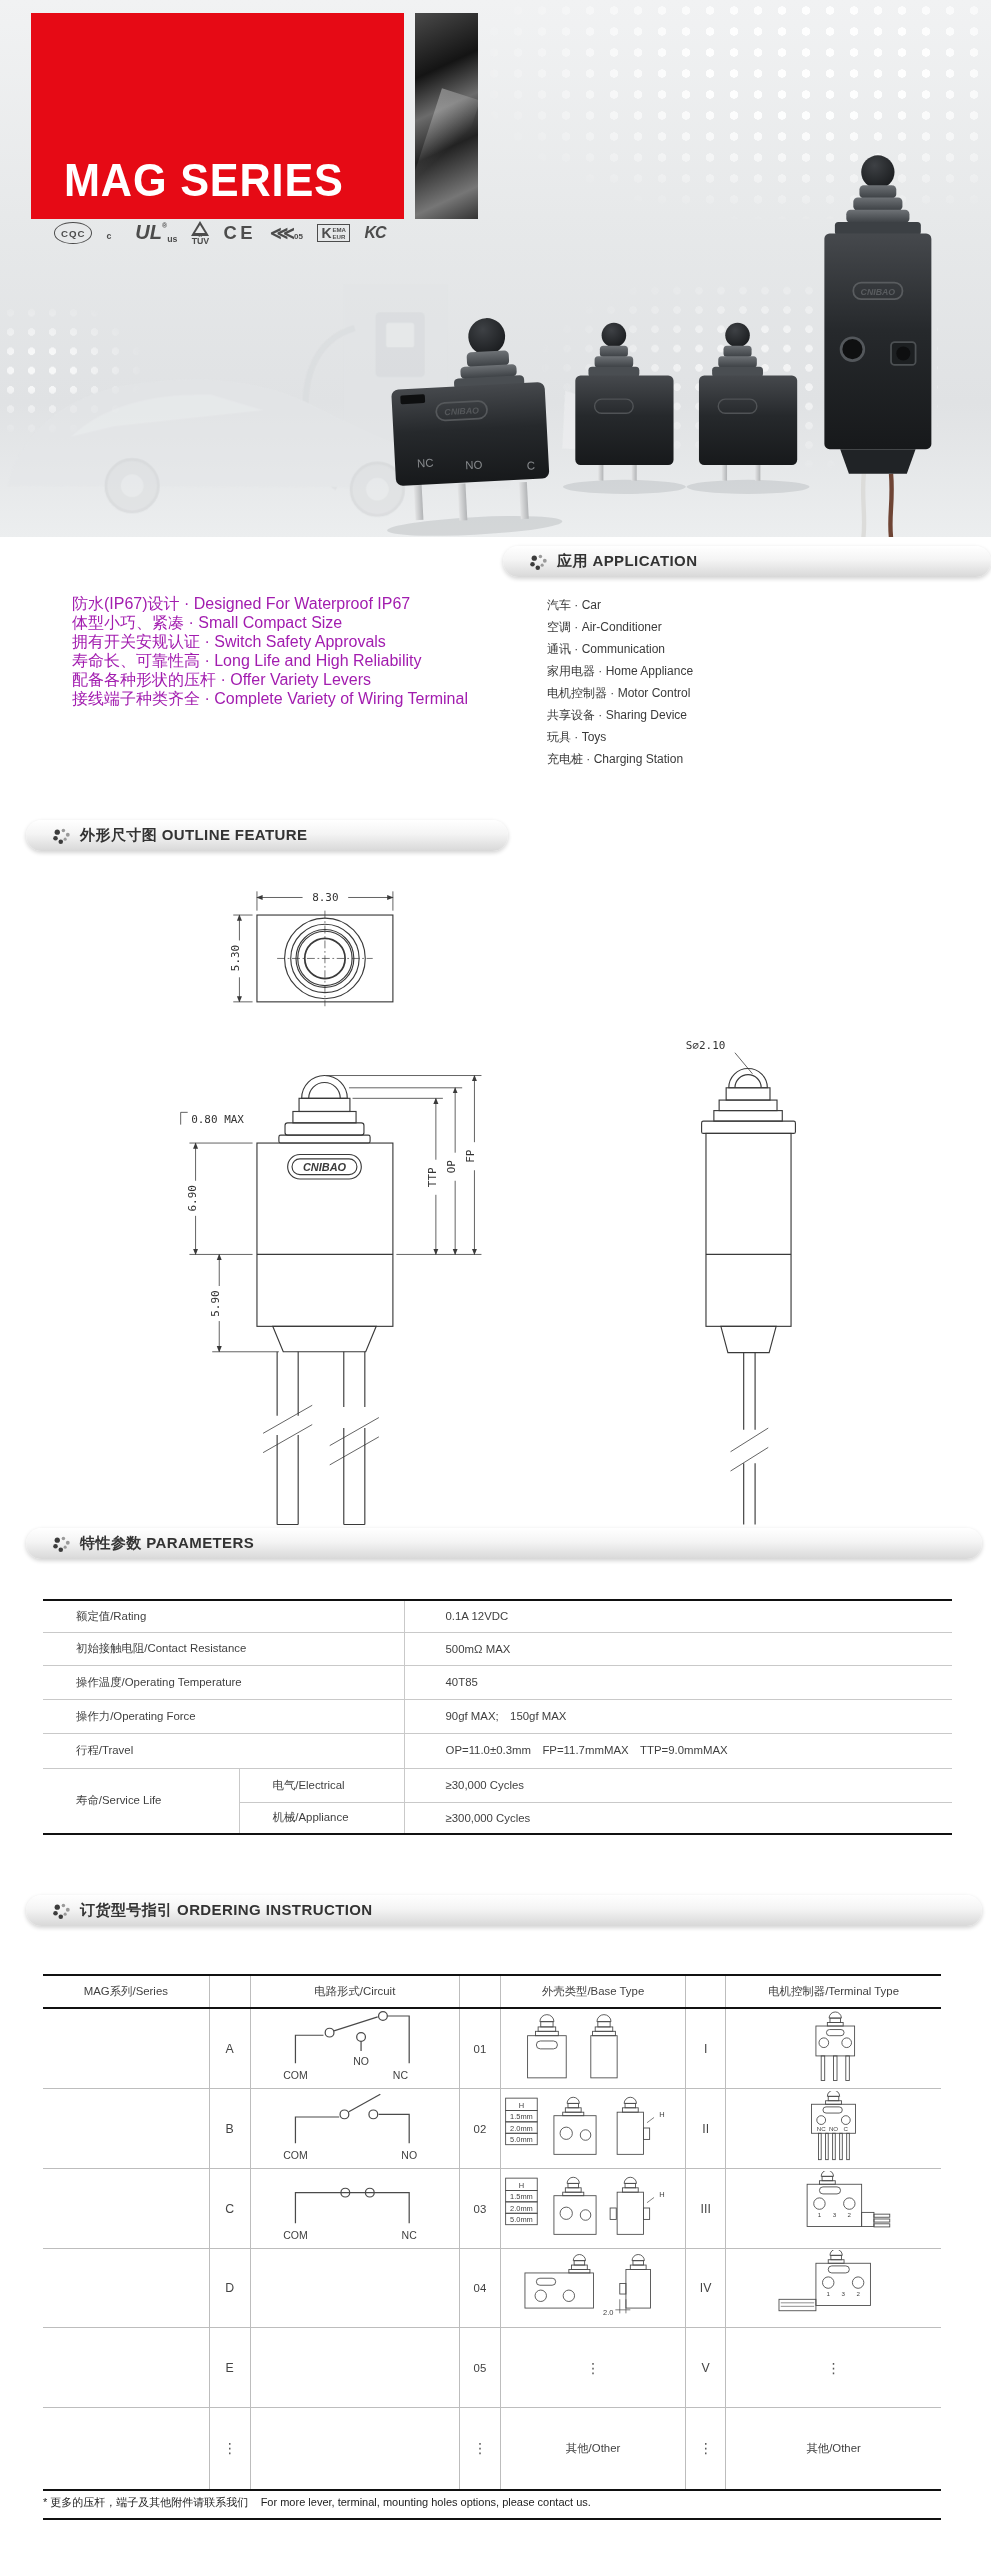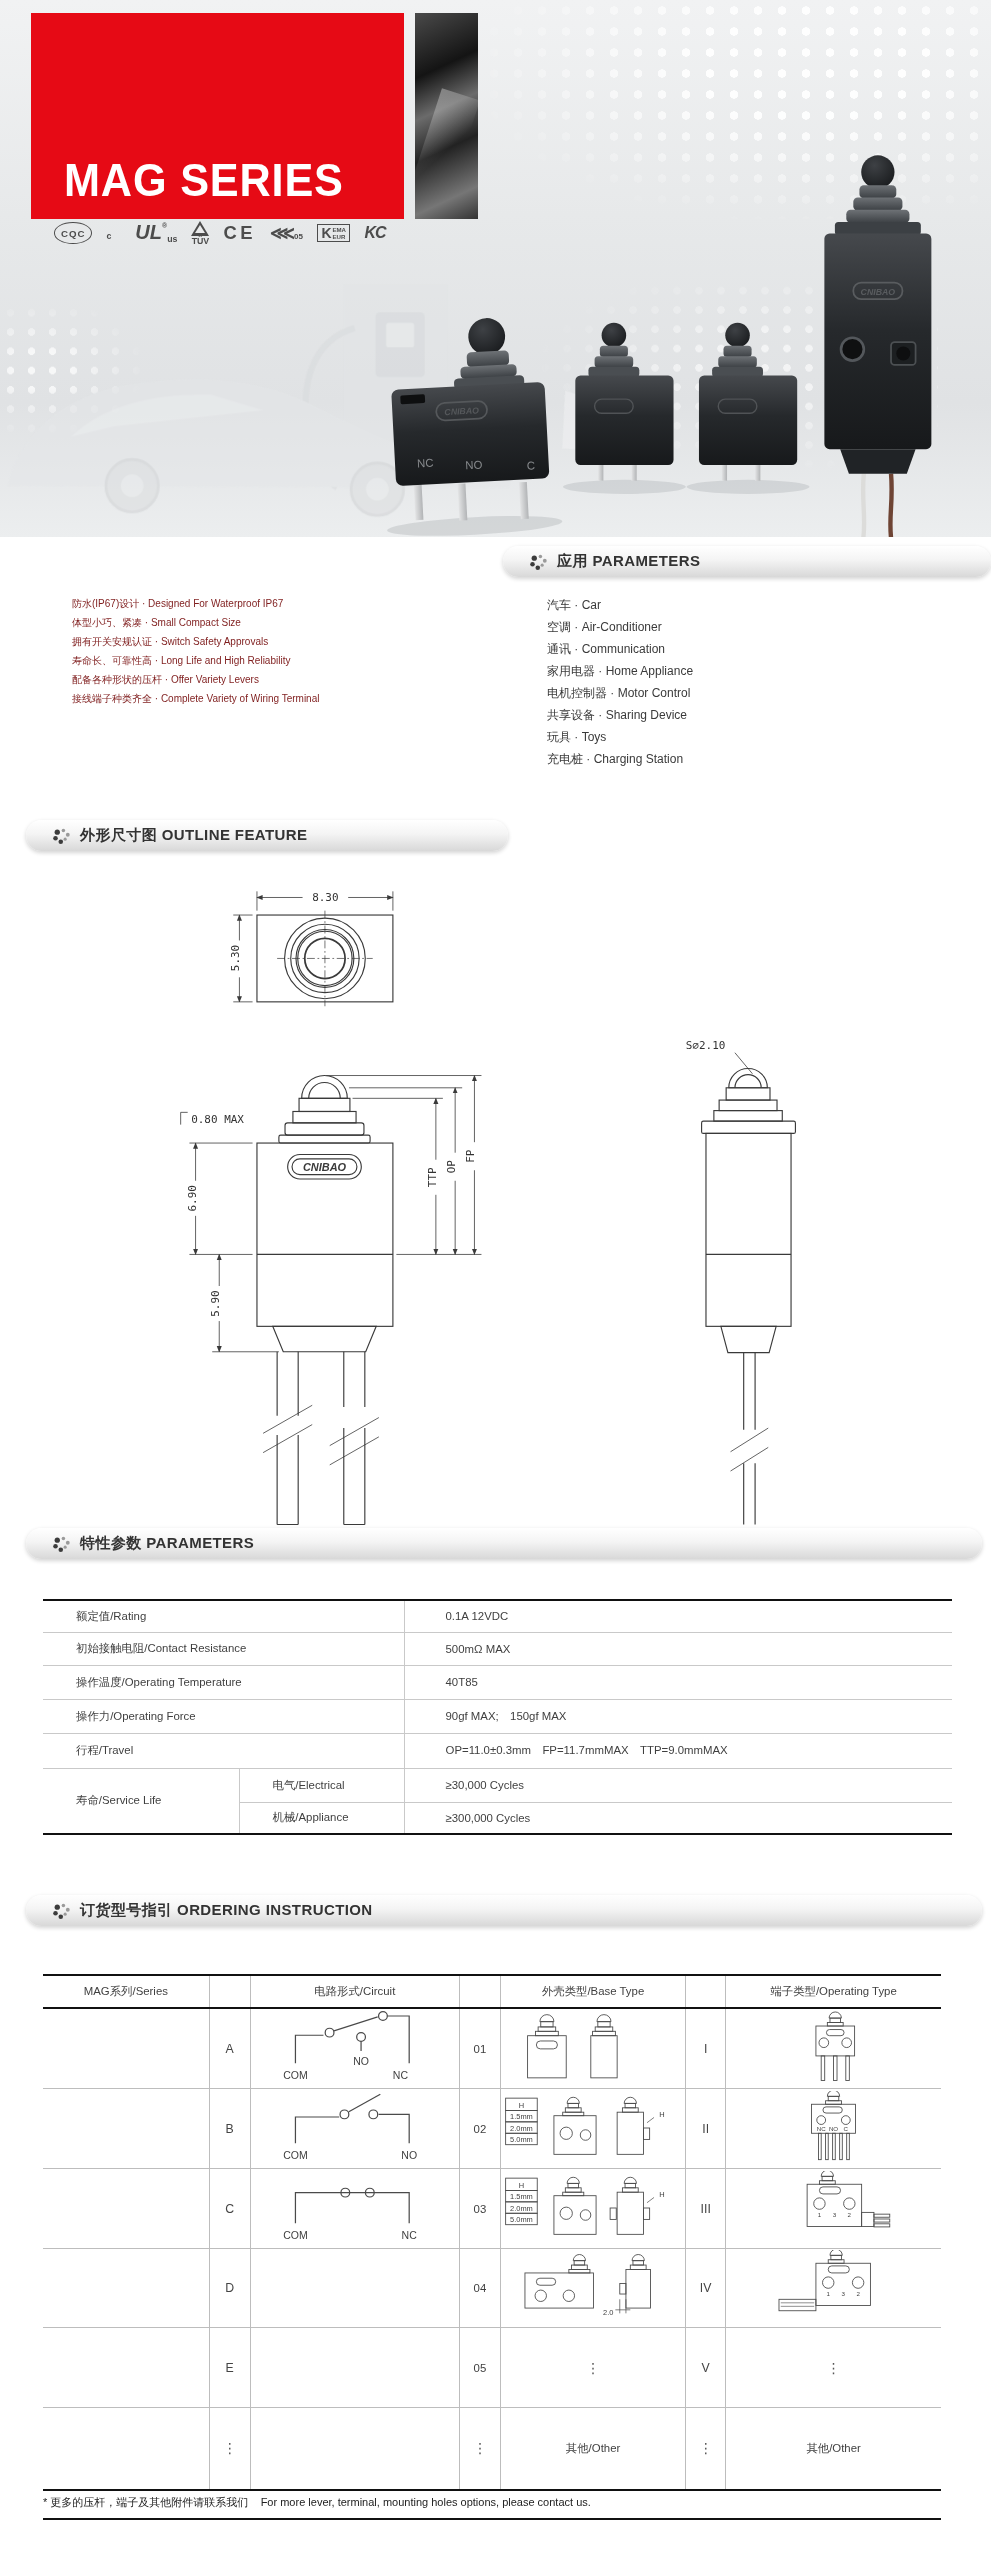--- a/index.html
+++ b/index.html
@@ -55,21 +55,21 @@
   .c-kema .stack{display:flex;flex-direction:column;font-size:6.1px;font-weight:700;line-height:1.15;}
   .c-kc{font-size:16px;font-weight:800;letter-spacing:-0.9px;font-style:italic;}
 
   
   .bar{position:absolute;height:31px;border-radius:16px;display:flex;align-items:center;padding-left:26px;
        background:linear-gradient(180deg,#ffffff 0%,#f4f4f4 45%,#d8d8d8 100%);
        box-shadow:0 1.8px 4.4px rgba(0,0,0,.18);}
   .bar .ttl{font-size:15px;font-weight:700;color:#333;margin-left:8.8px;letter-spacing:0.4px;white-space:nowrap;}
 
   
-  .feat-list{position:absolute;left:72px;top:594px;font-size:10px;color:#7f1d1d;line-height:19px;white-space:nowrap;}
+  .feat-list{position:absolute;left:72px;top:594px;font-size:16px;color:#a21caf;line-height:19px;white-space:nowrap;}
   .feat-note{position:absolute;left:72px;top:726px;font-size:12px;color:#3a3a3a;line-height:19px;white-space:nowrap;}
   .app-list{position:absolute;left:547px;top:594px;font-size:12px;color:#3a3a3a;line-height:22px;white-space:nowrap;}
 
   
   .outline-svg{position:absolute;left:0;top:877px;width:991px;height:654px;}
   .ln{stroke:#3a3a3a;stroke-width:1.3;fill:none;}
   .lnb{stroke:#3a3a3a;stroke-width:2;fill:none;}
   .dim{stroke:#3a3a3a;stroke-width:.9;fill:none;}
   .dsh{stroke:#3a3a3a;stroke-width:.8;fill:none;stroke-dasharray:9 3 2 3;}
   .dtx{font-family:"DejaVu Sans Mono",monospace;font-size:12.5px;fill:#333;}
@@ -249,21 +249,21 @@
 
   <div class="bar" style="left:503px;top:546px;width:462px;">
     <svg width="19.3" height="19.3" viewBox="0 0 22 22">
       <circle cx="6" cy="7" r="3" fill="#3c3c3c"></circle>
         <circle cx="4" cy="14" r="2.6" fill="#3c3c3c"></circle>
         <circle cx="10" cy="18" r="2.6" fill="#3c3c3c"></circle>
       <circle cx="13" cy="5" r="2" fill="#9a9a9a"></circle>
         <circle cx="18" cy="10" r="2.2" fill="#9a9a9a"></circle>
         <circle cx="15" cy="15" r="1.8" fill="#9a9a9a"></circle>
     </svg>
-    <span class="ttl">应用 PARAMETERS</span>
+    <span class="ttl">应用 APPLICATION</span>
   </div>
 
   <div class="feat-list">
     <div>防水(IP67)设计 · Designed For Waterproof IP67</div>
     <div>体型小巧、紧凑 · Small Compact Size</div>
     <div>拥有开关安规认证 · Switch Safety Approvals</div>
     <div>寿命长、可靠性高 · Long Life and High Reliability</div>
     <div>配备各种形状的压杆 · Offer Variety Levers</div>
     <div>接线端子种类齐全 · Complete Variety of Wiring Terminal</div>
   </div>
@@ -449,21 +449,21 @@
         <col style="width:215px">
     </colgroup>
     <tbody>
         <tr style="height:33px">
       <th>MAG系列/Series</th>
       <th></th>
       <th>电路形式/Circuit</th>
       <th></th>
       <th>外壳类型/Base Type</th>
       <th></th>
-      <th>端子类型/Operating Type</th>
+      <th>电机控制器/Terminal Type</th>
     </tr>
 
     <tr class="r" style="height:77px">
       <td></td>
       <td class="lt">A</td>
       <td>
         <svg width="197" height="77" viewBox="0 0 225 88" style="font-size:13px">
           <g stroke="#4a4a4a" stroke-width="1.4" fill="none">
             <path d="M45 62 V30 H77"></path>
                 <circle cx="84" cy="27" r="5"></circle>

